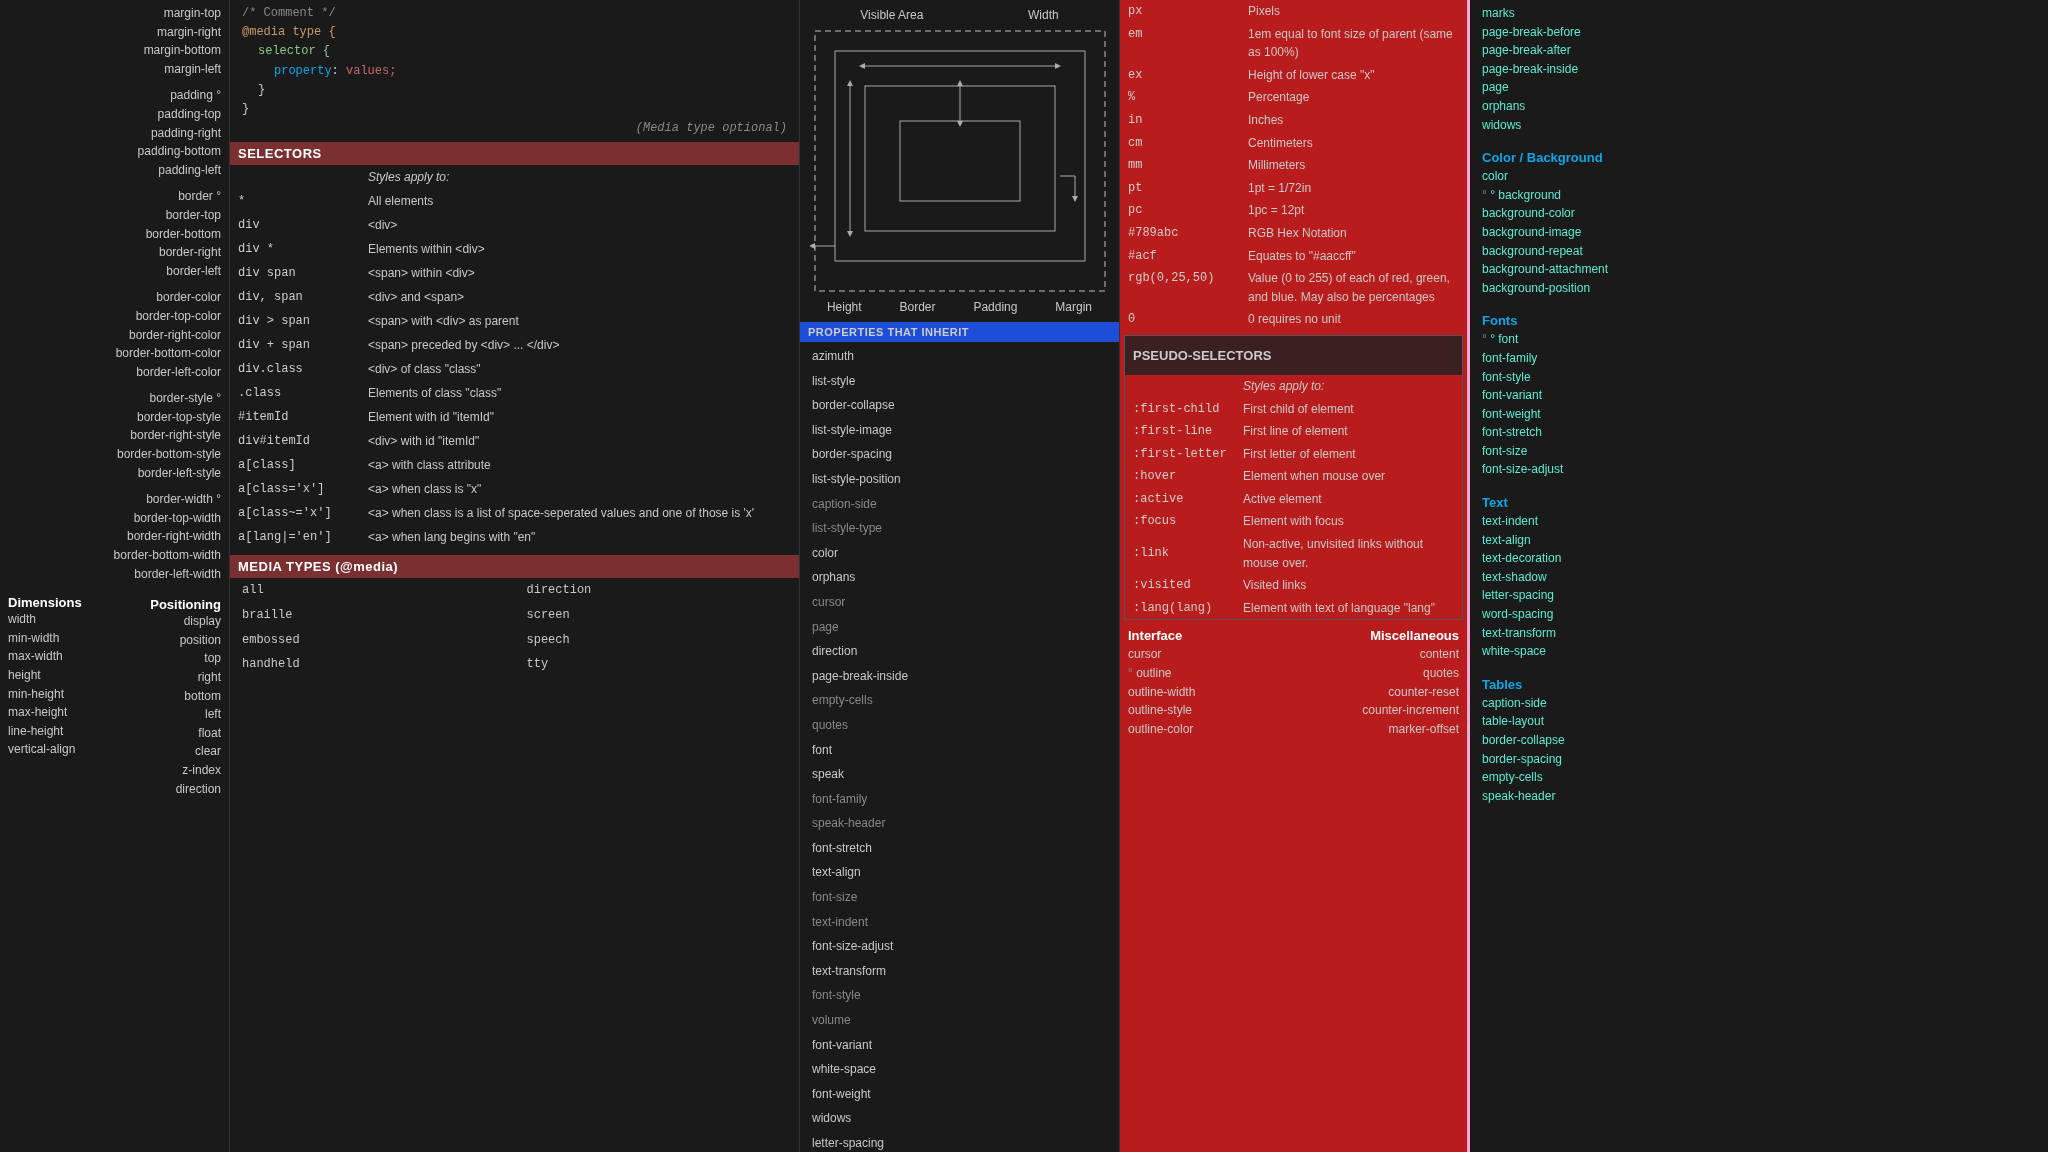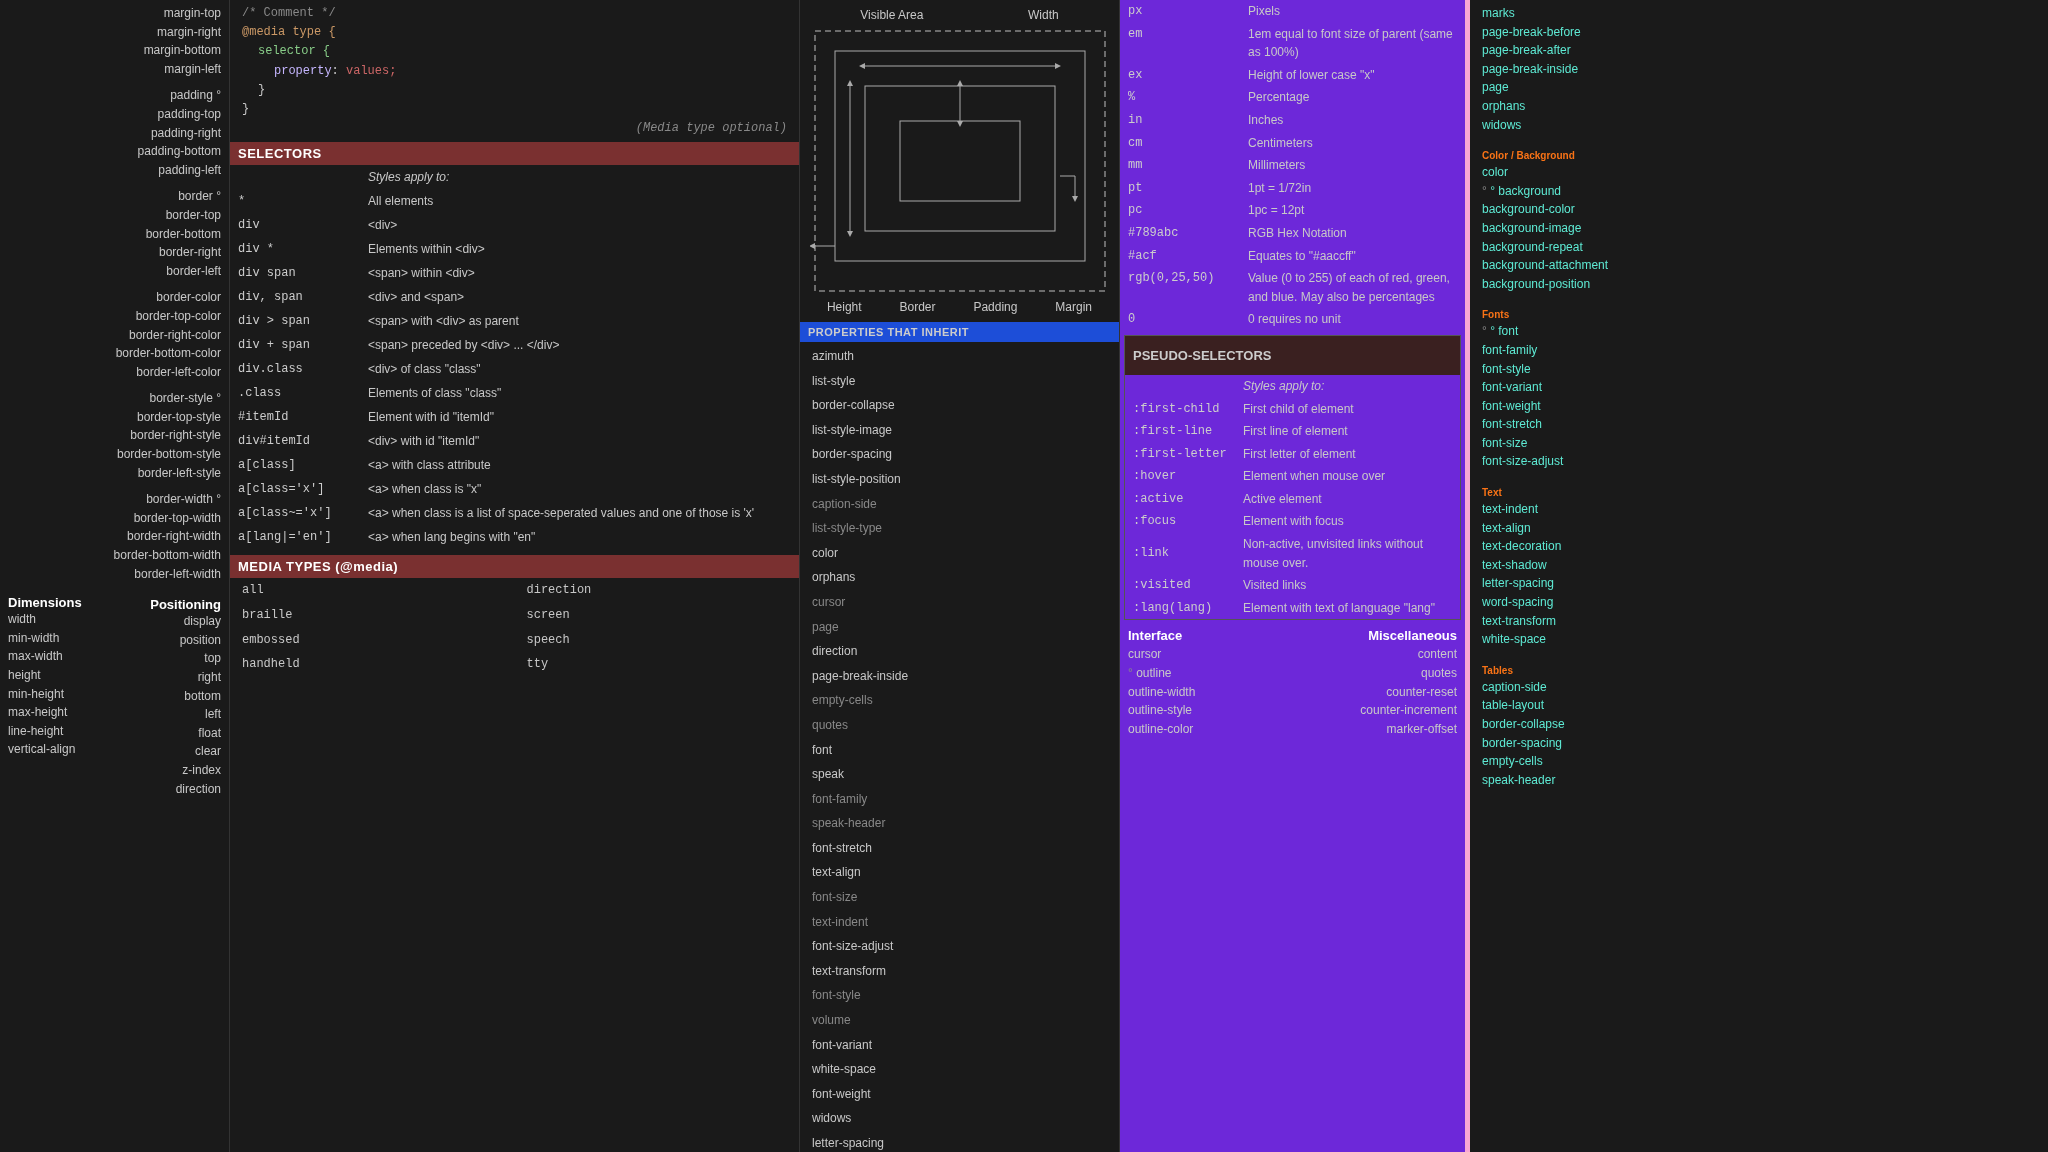--- a/index.html
+++ b/index.html
@@ -61,21 +61,21 @@
     .code-area {
       background: #1a1a1a;
       padding: 4px 12px;
       font-family: 'Courier New', monospace;
       font-size: 12px;
       line-height: 1.6;
     }
     .code-comment { color: #888888; }
     .code-at { color: #cc9966; }
     .code-selector { color: #88cc88; }
-    .code-property { color: #c4b5fd; margin-top: 22px; }
+    .code-property { color: #0ea5e9; margin-top: 22px; }
     .code-value { color: #cc6666; }
     .code-brace { color: #c8c8c8; }
     .code-italic { color: #888888; font-style: italic; }
     .code-indent1 { margin-left: 16px; }
     .code-indent2 { margin-left: 32px; }
 
     
     .section-header {
       background: #7a3030;
       color: #ffffff;
@@ -172,23 +172,23 @@
       font-size: 12px;
       line-height: 1.55;
       padding: 1px 4px;
     }
     .prop-item.greyed { color: #888888; }
     .prop-item.normal { color: #c8c8c8; }
 
     
     .units-panel {
       width: 350px;
-      background: #6d28d9;
+      background: #b91c1c;
       flex-shrink: 0;
-      border-right: 5px solid #f9a8d4;
+      border-right: 3px solid #f9a8d4;
     }
     .units-table {
       width: 100%;
       border-collapse: collapse;
     }
     .units-table td {
       padding: 2px 8px;
       font-size: 12px;
       line-height: 1.55;
       vertical-align: top;
@@ -260,22 +260,22 @@
     .interface-col-right .item { text-align: right; }
 
     
     .right-panel {
       flex: 1;
       background: #1a1a1a;
       padding: 4px 12px;
     }
     .right-section-title {
       font-weight: bold;
-      color: #f97316;
-      font-size: 10px;
+      color: #0ea5e9;
+      font-size: 13px;
       margin-top: 8px;
       margin-bottom: 2px;
     }
     .right-item {
       font-size: 12px;
       color: #5eead4;
       line-height: 1.55;
     }
     .right-item.dot::before { content: '° '; color: #888; }
 

